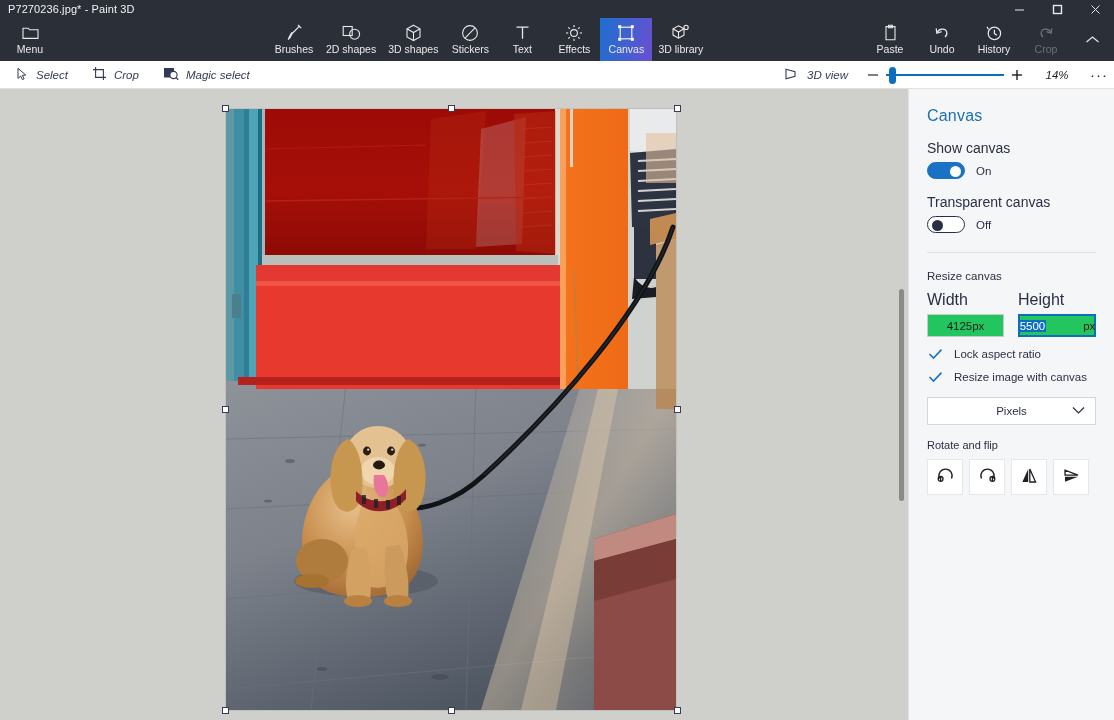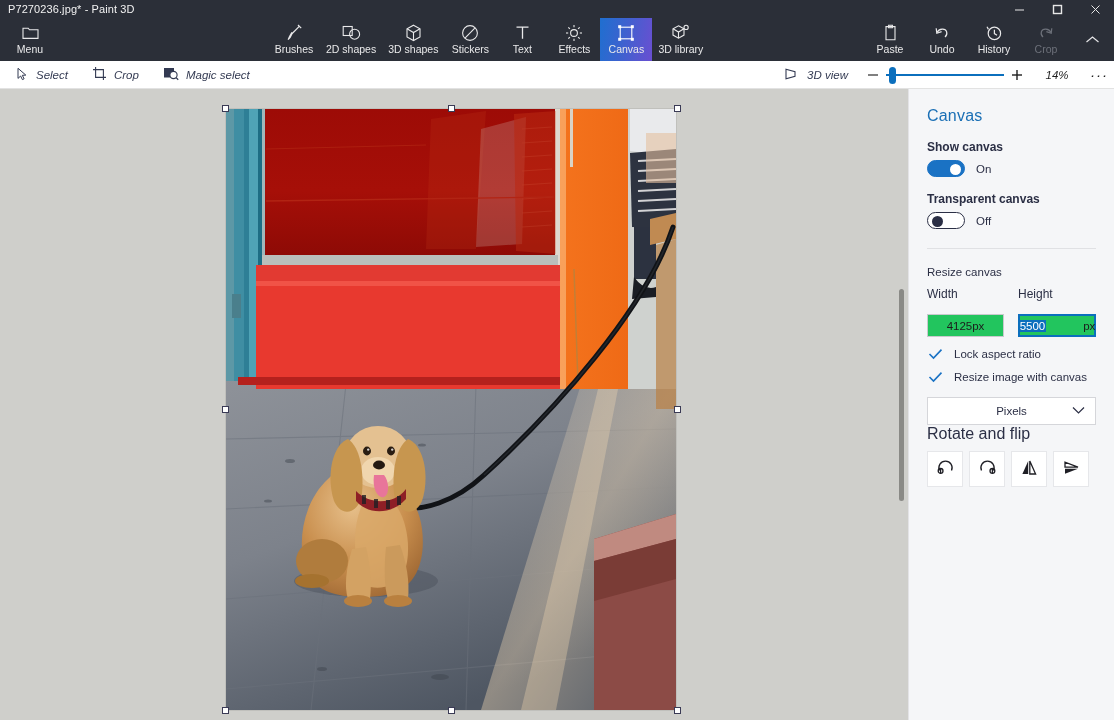--- a/index.html
+++ b/index.html
@@ -113,21 +113,21 @@
   #panel {
     position: absolute; top: 89px; left: 908px; width: 206px; height: 631px;
     background: #f5f6f8; border-left: 1px solid #e3e3e6;
     padding: 0 18px;
   }
   #panel h1 {
     font-size: 16px; font-weight: normal; color: #1a6fb5;
     margin-top: 18px; margin-bottom: 0; letter-spacing: .2px;
   }
   .plabel {
-    font-size: 12px; color: #2b2f45; margin-top: 15px; margin-bottom: 6px; font-weight: bold;
+    font-size: 14px; color: #2b2f45; margin-top: 15px; margin-bottom: 6px;
   }
   .togrow { display: flex; align-items: center; gap: 11px; }
   .toggle {
     width: 38px; height: 17px; border-radius: 9px; position: relative;
     border: 1px solid #2b2f45; background: #ffffff;
   }
   .toggle.on { background: #1a72c4; border-color: #1a72c4; }
   .toggle .knob {
     position: absolute; top: 3px; left: 4px; width: 11px; height: 11px;
     border-radius: 50%; background: #2b2f45;
@@ -135,21 +135,21 @@
   .toggle.on .knob { left: 22px; background: #ffffff; }
   .togtext { font-size: 11.5px; color: #2b2f45; }
 
   hr.sep {
     border: none; border-top: 1px solid #e0e1e4; margin: 19px 0 0 0;
   }
   .sectitle { font-size: 11.5px; color: #2b2f45; margin-top: 17px; }
 
   #whrow { display: flex; gap: 14px; margin-top: 9px; }
   .fieldcol { width: 78px; }
-  .fieldcol .cap { font-size: 12px; color: #2b2f45; margin-bottom: 13px; }
+  .fieldcol .cap { font-size: 16px; color: #2b2f45; margin-bottom: 5px; }
   .numfield {
     height: 23px; background: #22c55e; border: 1px solid #c8c9cd;
     display: flex; align-items: center; justify-content: center;
     font-size: 11.5px; color: #1c1c1c;
   }
   .numfield.focused { border: 2px solid #0b6fbd; gap: 37px; }
   .numfield .sel {
     background: #0b6fbd; color: #ffffff; padding: 0 1px;
   }
 
@@ -158,21 +158,21 @@
   .chktext { font-size: 11.5px; color: #2b2f45; }
 
   #unitsel {
     margin-top: 14px; height: 28px; background: #ffffff;
     border: 1px solid #d5d6da; display: flex; align-items: center;
     justify-content: center; position: relative; font-size: 11.5px;
     color: #2b2f45;
   }
   #unitsel .chev { position: absolute; right: 10px; top: 7px; color:#2b2f45; }
 
-  .sectitle2 { font-size: 16px; color: #2b2f45; margin-top: 0; }
+  .sectitle2 { font-size: 11px; color: #2b2f45; margin-top: 14px; }
   #rotrow { display: flex; gap: 6px; margin-top: 8px; }
   .rotbtn {
     width: 36px; height: 36px; background: #ffffff; border: 1px solid #e6e7ea;
     display: flex; align-items: center; justify-content: center;
   }
 </style>
 </head>
 <body>
 
 <div id="titlebar">

